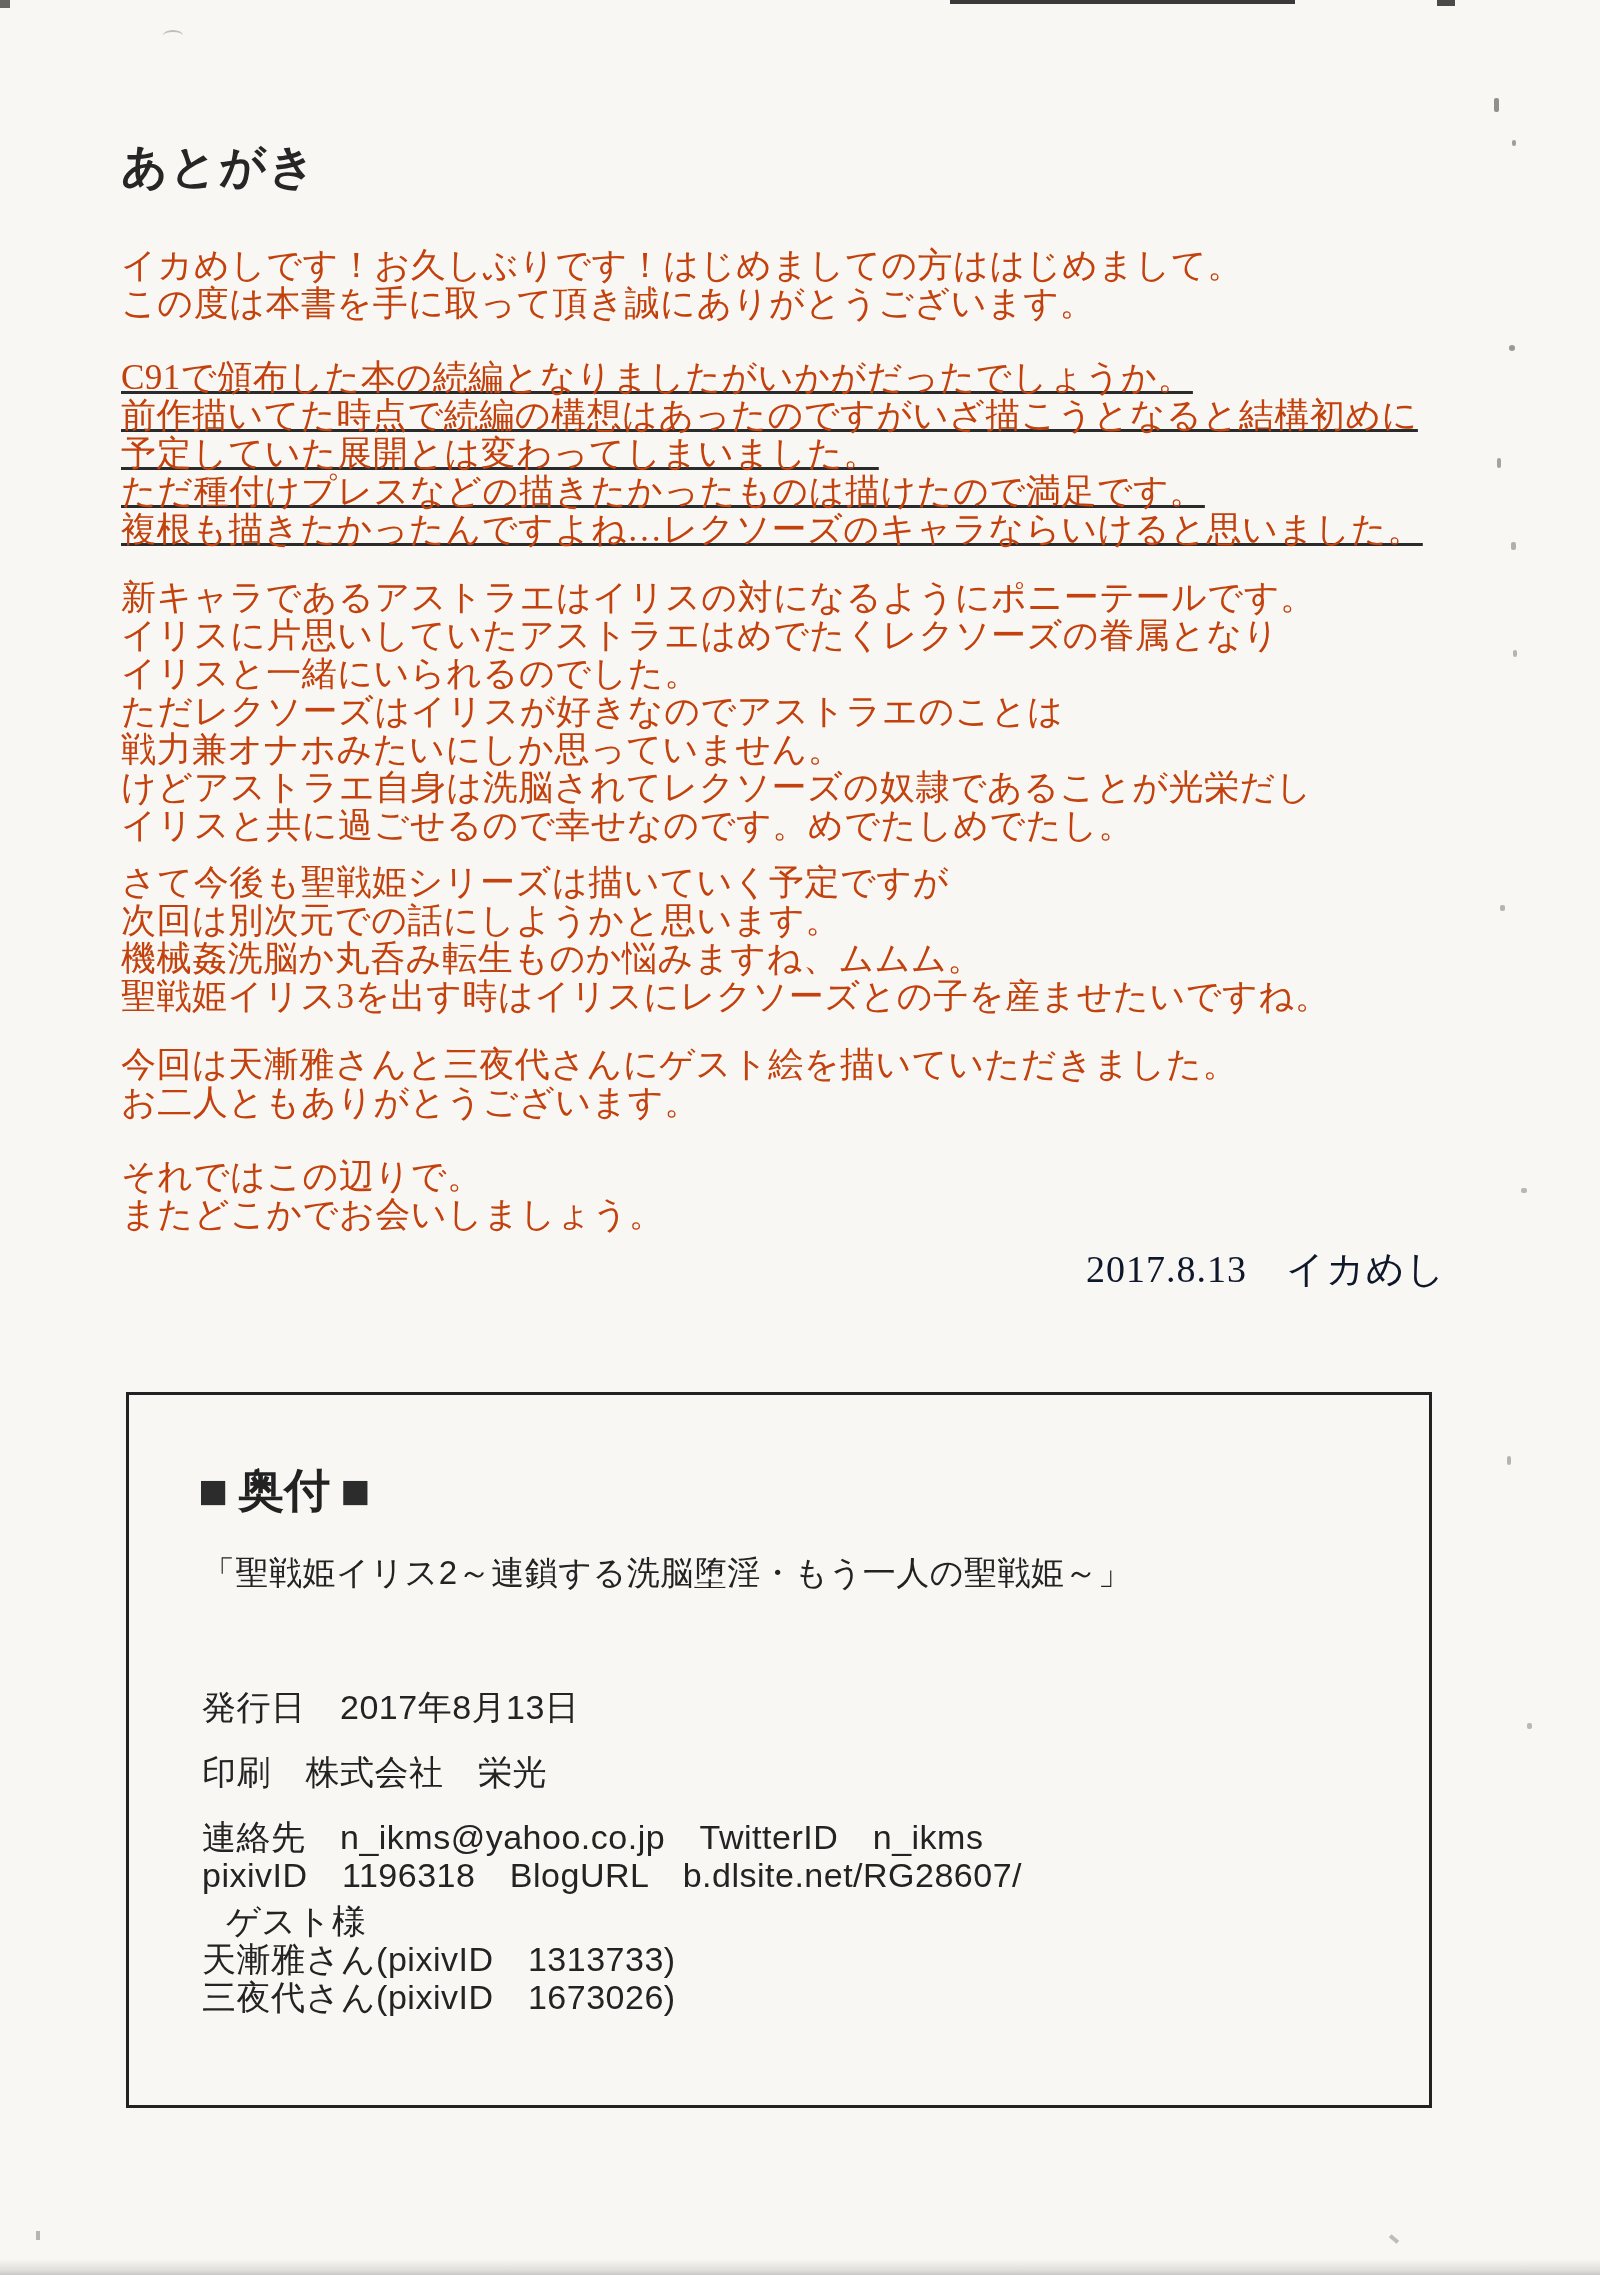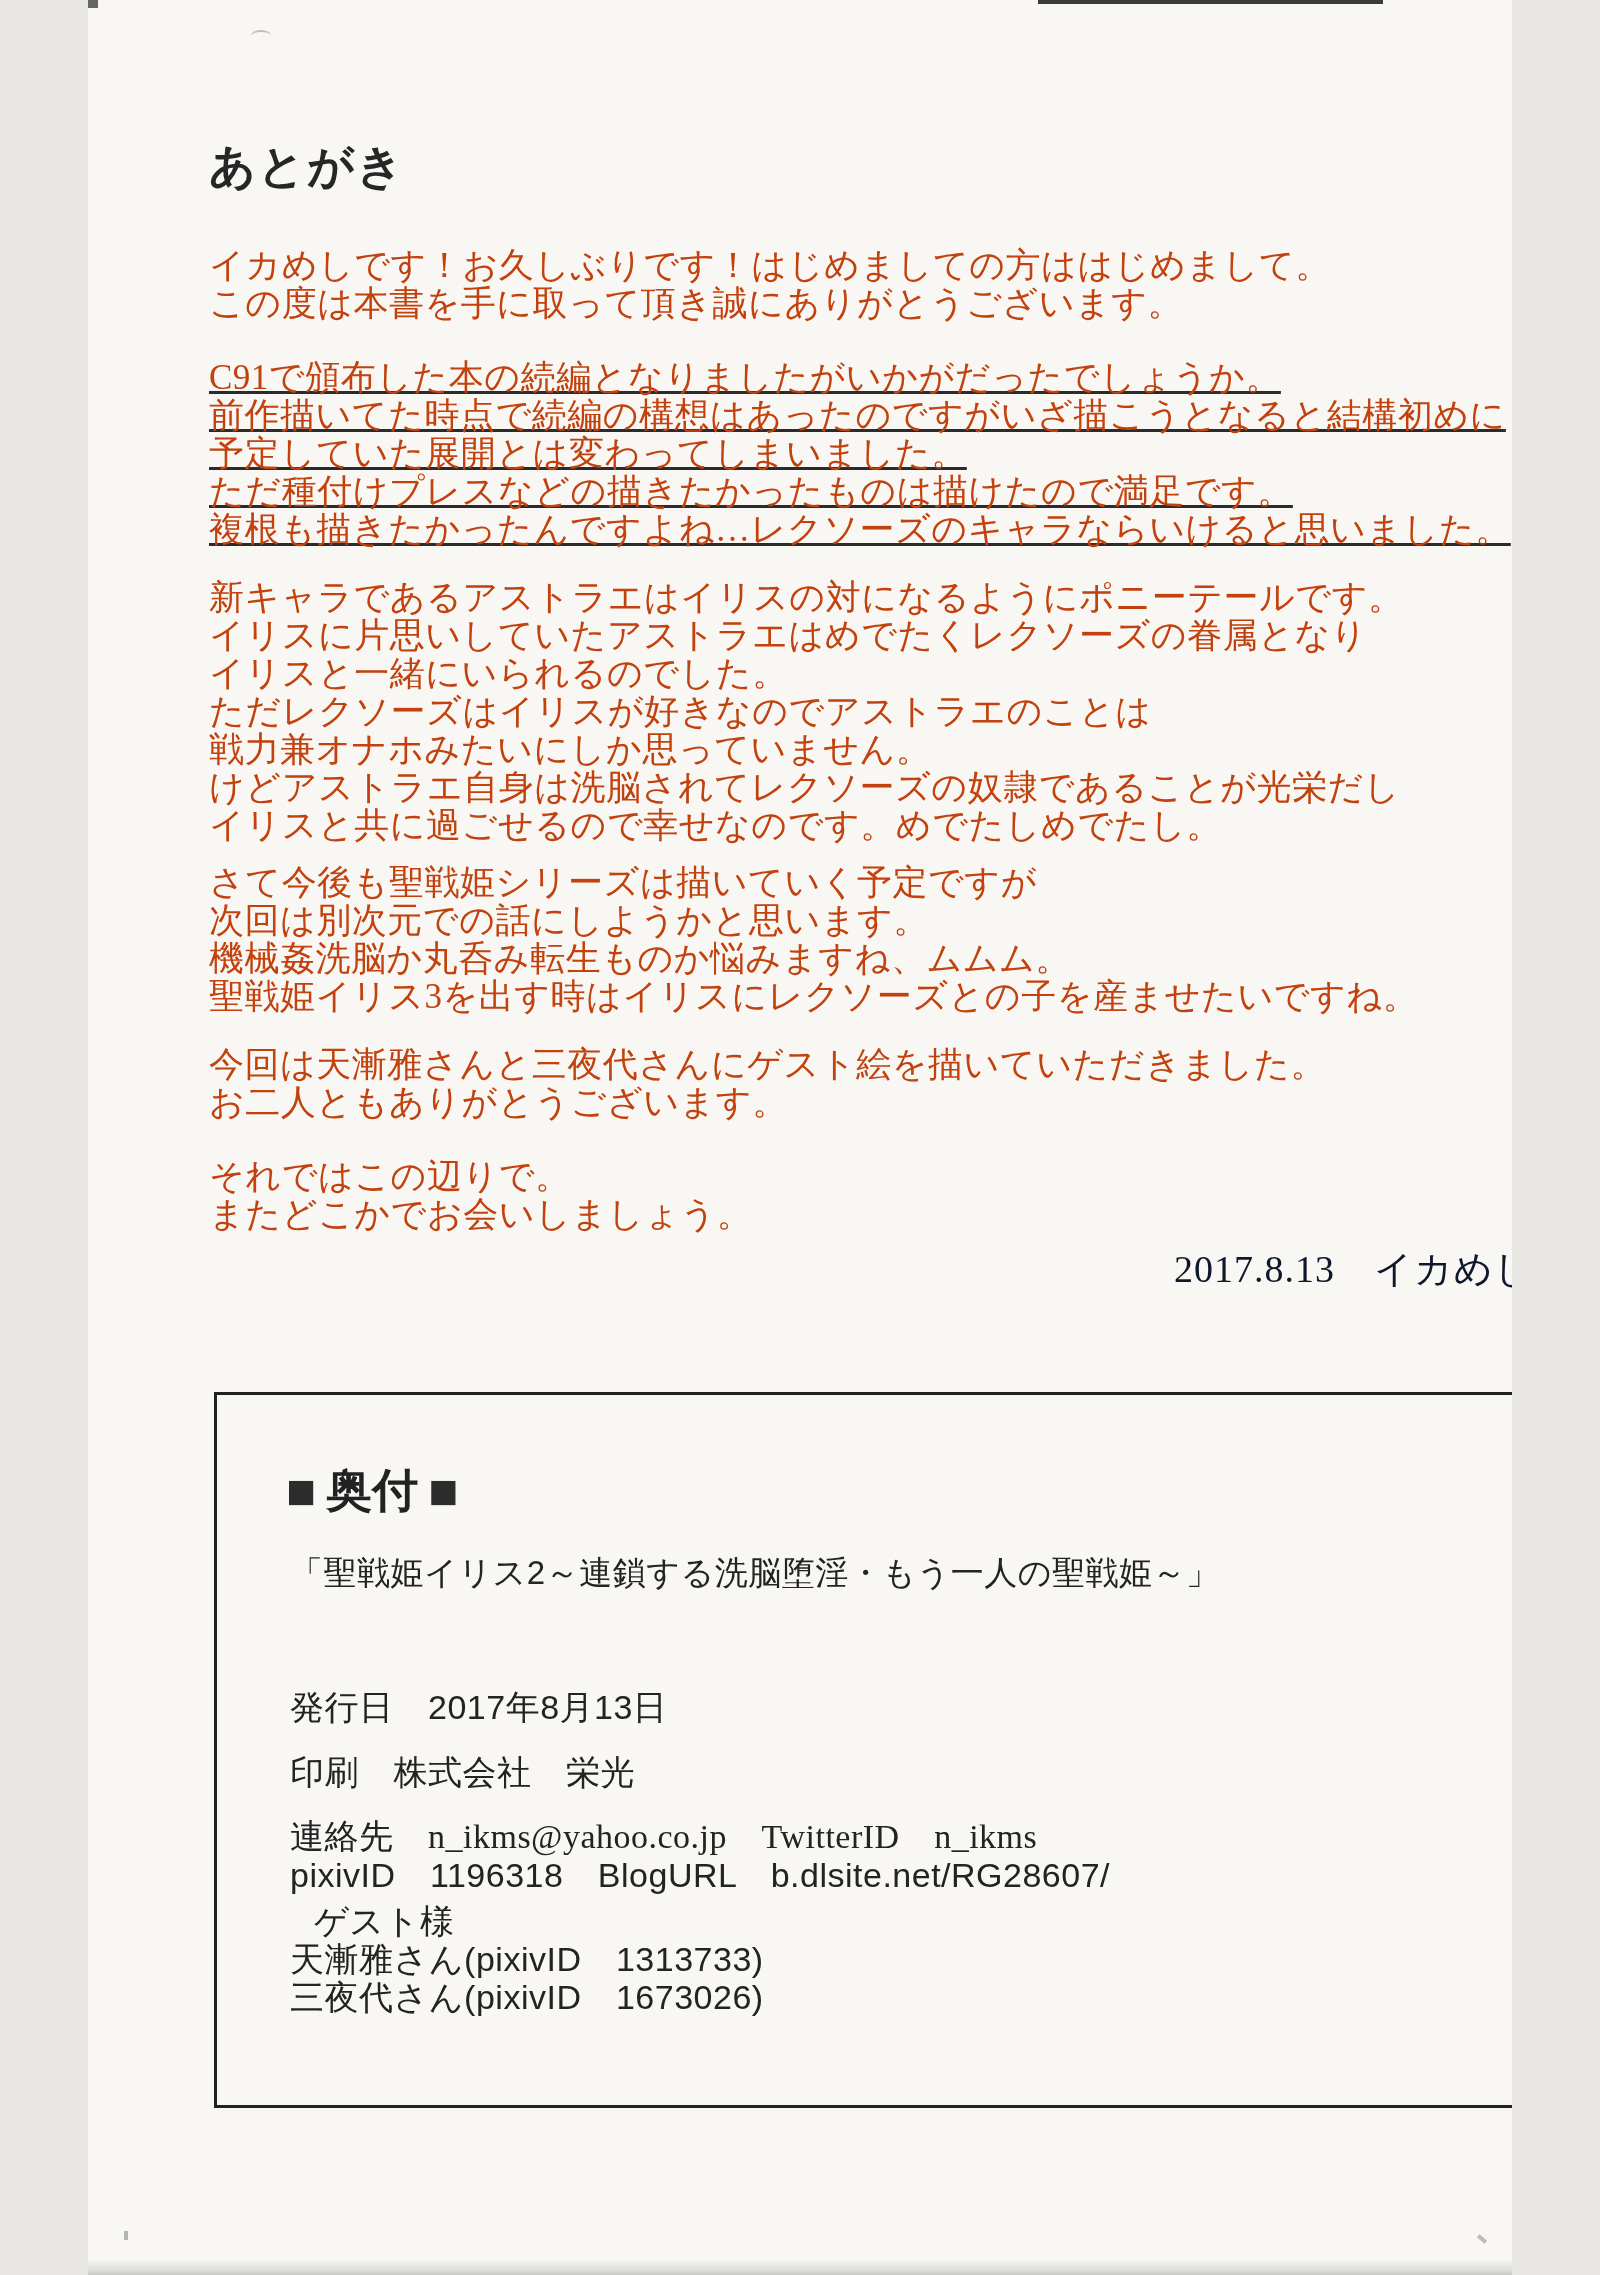--- a/index.html
+++ b/index.html
@@ -1,18 +1,18 @@
 <!DOCTYPE html>
 <html><head>
 <meta charset="utf-8">
 <style>
   html,body{margin:0;padding:0;background:#e9e7e3;}
   .page{
     position:relative;
-    width:1424px;height:2275px;
+    width:1600px;height:2275px;
     margin:0 auto;
     background:#f8f7f4;
     overflow:hidden;
     font-family:"Liberation Serif","DejaVu Serif",serif;
     color:#2b2b2b;
   }
   
   .afterword-title{
     position:absolute;left:121px;top:136px;
     font-size:46px;font-weight:700;letter-spacing:2px;
@@ -45,21 +45,21 @@
   }
   .colophon-heading .sq{font-size:50px;line-height:46px;color:#2c2c2c;}
   .cline{
     position:absolute;left:202px;
     font-family:"Liberation Sans","DejaVu Sans",sans-serif;
     font-size:34px;line-height:38px;letter-spacing:0.5px;
     white-space:nowrap;color:#232323;
   }
   .c-title{top:1554px;font-size:33px;}
   .c-info0{top:1622px;} .c-info1{top:1688px;} .c-info2{top:1753px;}
-  .c-contact0{top:1818px;font-family:Liberation Serif, serif;} .c-contact1{top:1856px;}
+  .c-contact0{top:1818px;} .c-contact1{top:1856px;}
   .c-guesthead{top:1902px;margin-left:24px;} .c-guest0{top:1940px;} .c-guest1{top:1978px;}
   
   .artifact{position:absolute;pointer-events:none;}
   .bottom-scan-band{
     position:absolute;left:0;bottom:0;width:1600px;height:16px;
     background:linear-gradient(to bottom, rgba(0,0,0,0) 0%, rgba(110,110,110,0.18) 70%, rgba(90,90,90,0.30) 100%);
   }
 </style>
 </head>
 <body>

